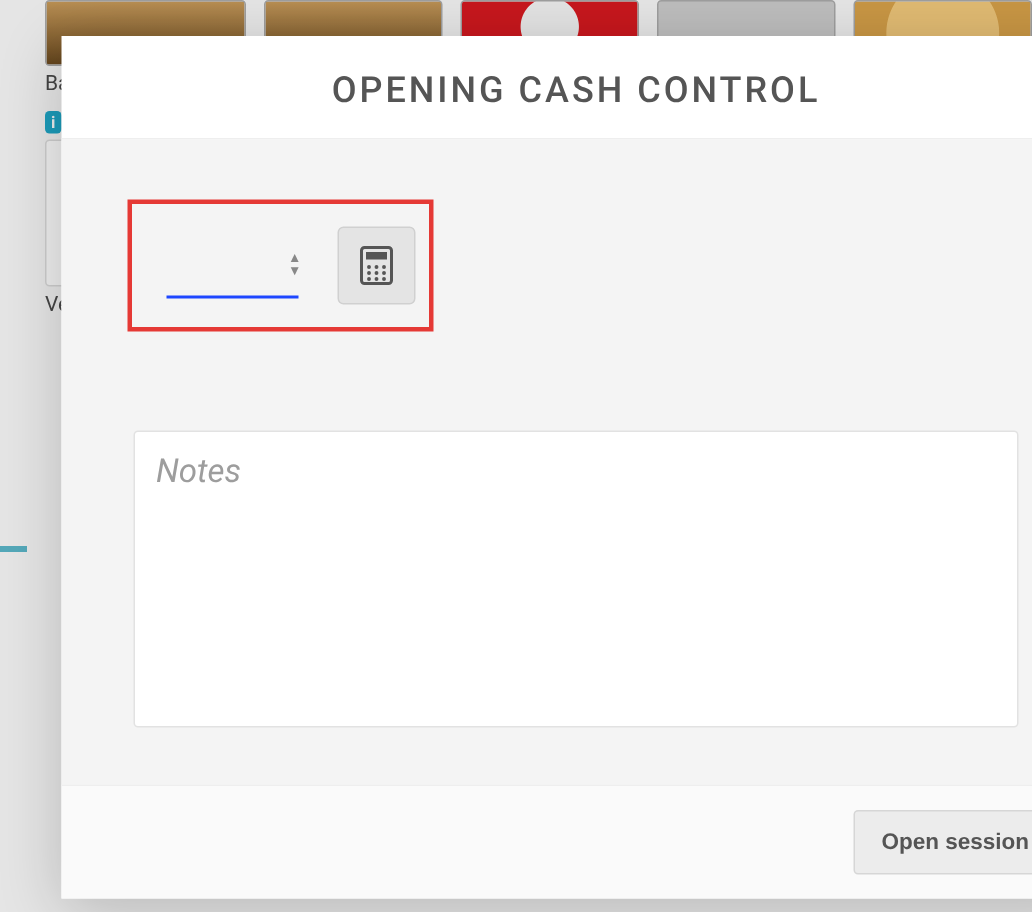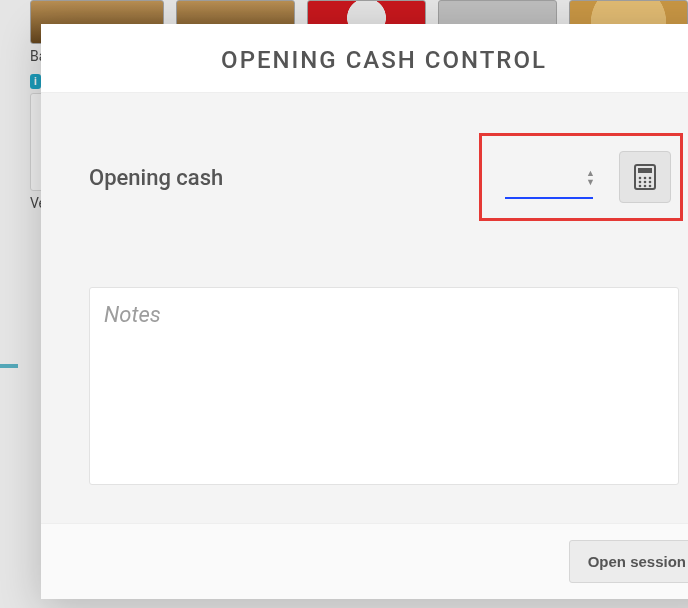--- a/index.html
+++ b/index.html
@@ -73,21 +73,20 @@
 </div>
 
 <div class="overlay"></div>
 
 <div class="modal">
   <div class="modal-header">
     <div class="modal-title">OPENING CASH CONTROL</div>
   </div>
   <div class="modal-body">
     <div class="row-cash">
-      <div class="label-cash">Opening cash</div>
       <div class="cash-controls">
         <div class="highlight-box"></div>
         <div class="num-wrap">
           <input class="num-input" type="text" autofocus="" value="" style="">
           <div class="spinner">
             <span>▲</span>
             <span>▼</span>
           </div>
           <div class="num-underline"></div>
         </div>

